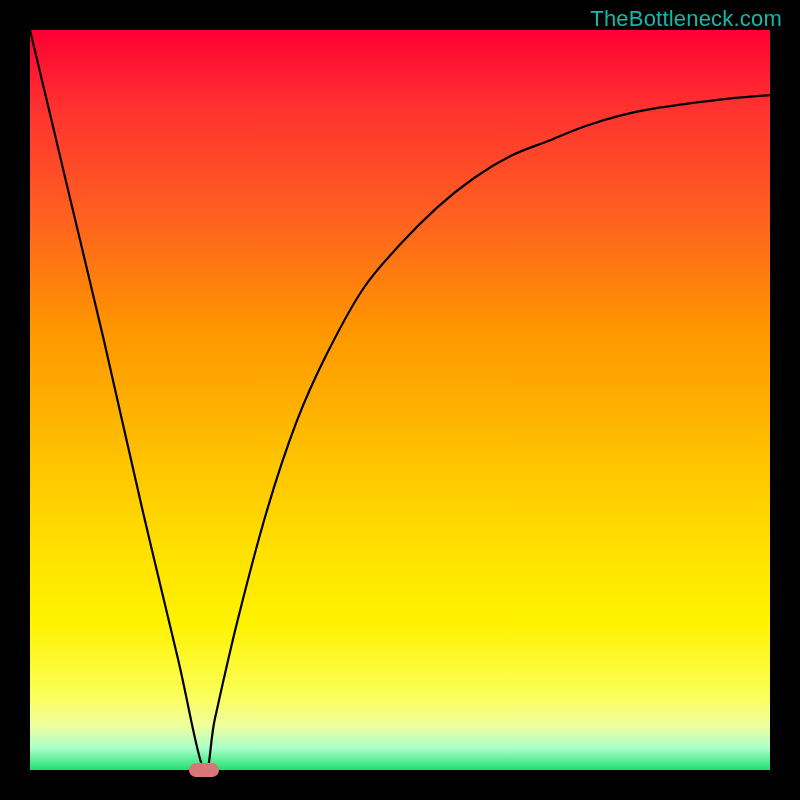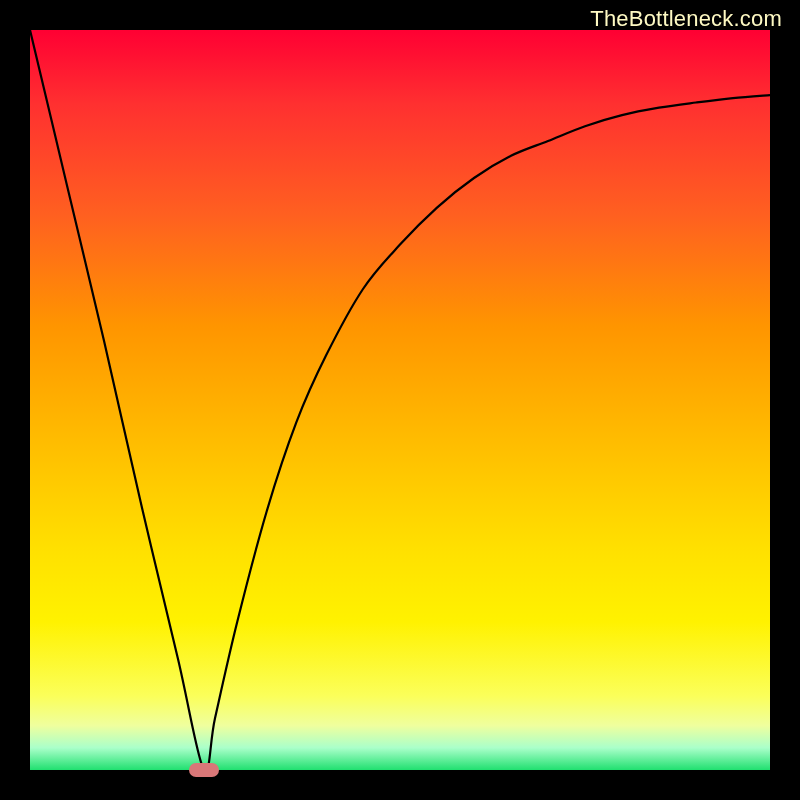--- a/index.html
+++ b/index.html
@@ -33,21 +33,21 @@
       #fbff5a 90%,
       #efff9e 94%,
       #aaffca 97%,
       #20e070 100%
     );
   }
   .attribution {
     position: absolute;
     top: 6px;
     right: 18px;
-    color: #fef9c3;
+    color: #14b8a6;
     font-size: 22px;
     font-weight: 500;
     letter-spacing: 0.2px;
   }
   svg.curve {
     position: absolute;
     left: 0;
     top: 0;
     width: 740px;
     height: 740px;

